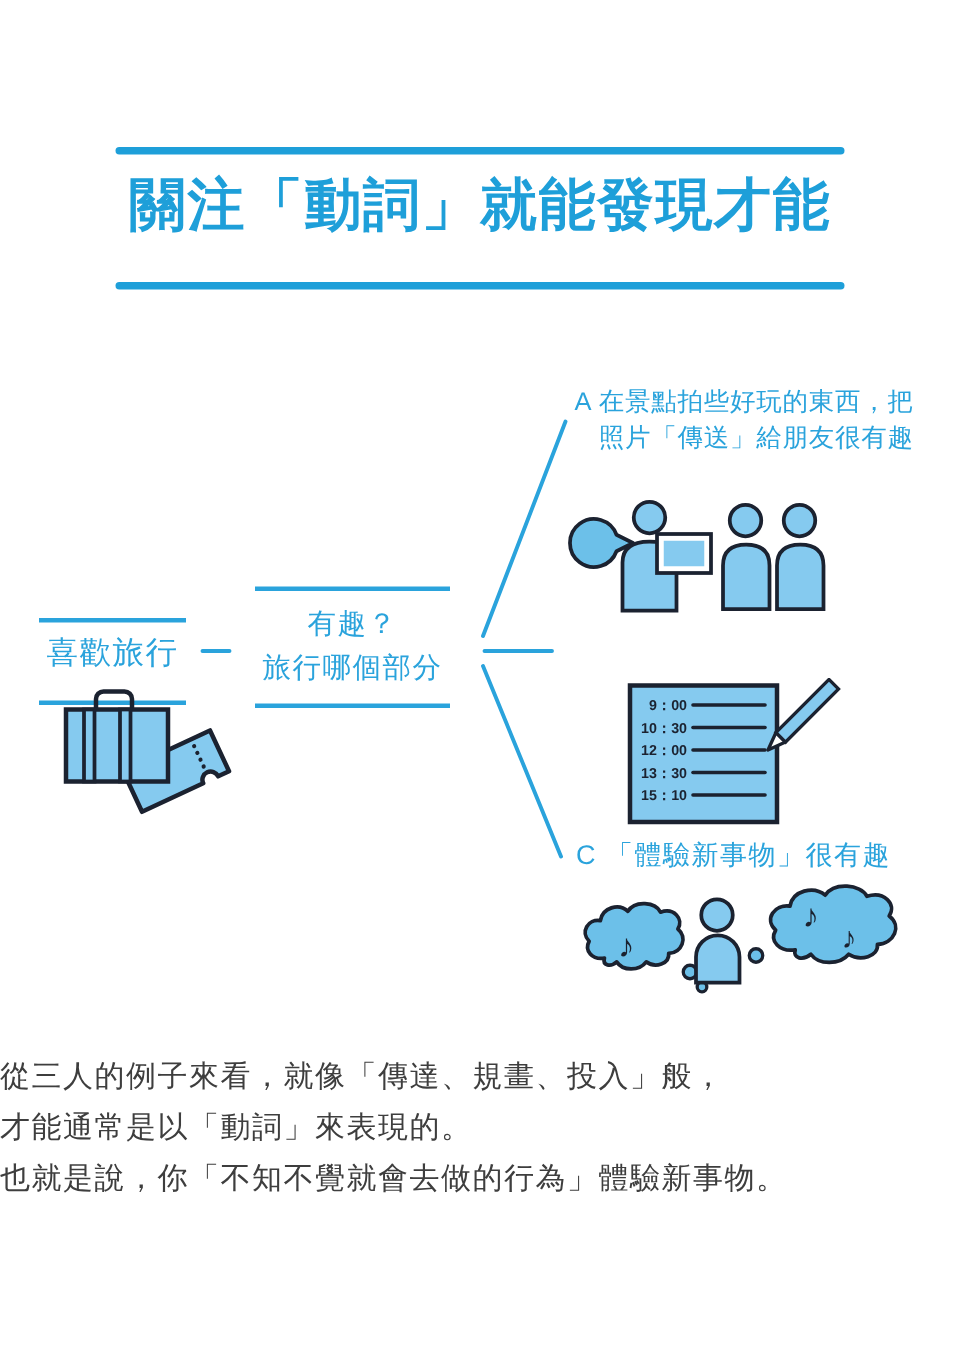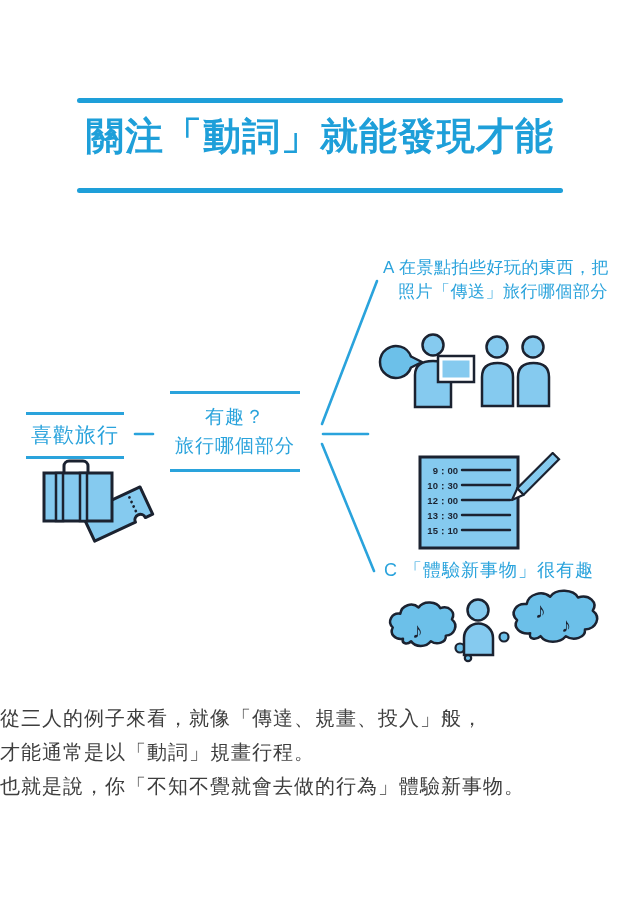--- a/index.html
+++ b/index.html
@@ -10,24 +10,24 @@
   .abs{position:absolute;}
   .rule{position:absolute;left:77px;width:486px;height:5px;border-radius:3px;background:#1e9fd9;}
   .title{
     position:absolute;left:0;right:0;top:111px;text-align:center;
     font-size:38px;font-weight:bold;color:#1e9fd9;letter-spacing:1px;
   }
   .node{
     position:absolute;color:#2aa3dc;text-align:center;
     border-top:3px solid #2aa3dc;border-bottom:3px solid #2aa3dc;
   }
-  .node-root{left:26px;top:412px;width:98px;padding:6px 0 7px;font-size:21px;letter-spacing:1px;}
+  .node-root{left:26px;top:412px;width:98px;padding:6px 0 18px;font-size:21px;letter-spacing:1px;}
   .node-q{left:170px;top:391px;width:130px;padding:8px 0 9px;font-size:19px;line-height:29px;letter-spacing:1px;}
   .branch-label{position:absolute;color:#2aa3dc;font-size:18px;letter-spacing:1px;white-space:nowrap;}
-  .branch-a-text{position:absolute;left:383px;top:256px;color:#2aa3dc;font-size:17px;line-height:24px;letter-spacing:0.5px;white-space:nowrap;}
+  .branch-a-text{position:absolute;left:383px;top:256px;color:#2aa3dc;font-size:17px;line-height:24px;letter-spacing:0.5px;white-space:nowrap;text-align:right;}
   .branch-a-text .l2{padding-left:15px;}
   .footer{position:absolute;left:0;right:0;top:701px;color:#3e3e3e;font-size:20px;line-height:34px;letter-spacing:1px;}
   svg{display:block;}
 </style>
 </head>
 <body>
 
 <div class="page">
 
   <div class="rule" style="top:98px;"></div>
@@ -61,21 +61,21 @@
     </g>
   </svg>
 
   <div class="node node-q">
     <div>有趣？</div>
     <div>旅行哪個部分</div>
   </div>
 
   <div class="branch-a-text">
     <div class="l1">A 在景點拍些好玩的東西，把</div>
-    <div class="l2">照片「傳送」旅行哪個部分</div>
+    <div class="l2">照片「傳送」給朋友很有趣</div>
   </div>
 
   <svg class="abs" style="left:378px;top:330px;" width="180" height="82" viewBox="0 0 180 82">
     <path d="M33 26.5 A16 16 0 1 0 33 37.5 L44 32 Z" fill="#6cc0e9" stroke="#1b2230" stroke-width="2.5" stroke-linejoin="round"></path>
     <g>
       <circle cx="55" cy="15" r="10.5" fill="#85caef" stroke="#1b2230" stroke-width="2.5"></circle>
       <path d="M37 77 L37 45 Q37 31 55 31 Q73 31 73 45 L73 77 Z" fill="#85caef" stroke="#1b2230" stroke-width="2.5"></path>
     </g>
     <g>
       <rect x="60" y="26" width="36" height="26" fill="#ffffff" stroke="#1b2230" stroke-width="2.5"></rect>
@@ -130,17 +130,17 @@
     <circle cx="121" cy="51" r="4.5" fill="#6cc0e9" stroke="#1b2230" stroke-width="2.2"></circle>
     <g transform="translate(128,2) scale(0.87,0.73)">
       <path d="M22 62 C10 64 2 54 7 44 C-2 34 6 20 18 22 C20 8 36 3 45 12 C52 0 72 2 77 13 C90 8 100 20 94 31 C104 40 98 56 85 57 C86 68 72 73 63 66 C56 76 40 76 34 66 C28 72 20 70 22 62 Z" fill="#6cc0e9" stroke="#1b2230" stroke-width="2.5" stroke-linejoin="round" vector-effect="non-scaling-stroke"></path>
     </g>
     <text x="152" y="32" font-size="22" fill="#1b2230">♪</text>
     <text x="178" y="46" font-size="20" fill="#1b2230">♪</text>
   </svg>
 
   <div class="footer">
     <div>從三人的例子來看，就像「傳達、規畫、投入」般，</div>
-    <div>才能通常是以「動詞」規畫行程。</div>
+    <div>才能通常是以「動詞」來表現的。</div>
     <div>也就是說，你「不知不覺就會去做的行為」體驗新事物。</div>
   </div>
 
 </div>
 
 </body></html>

